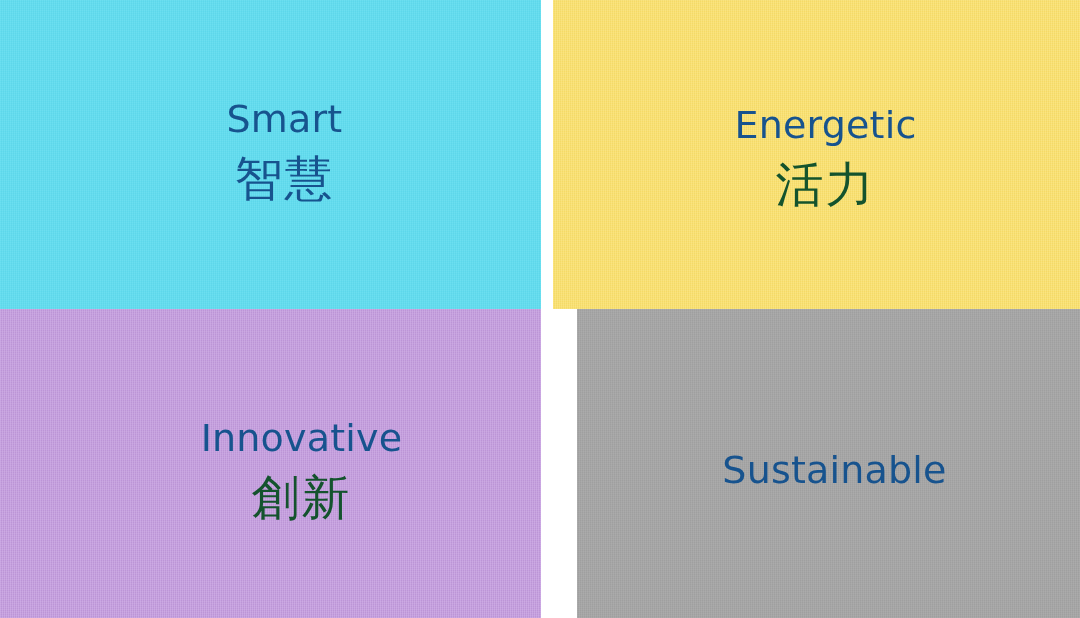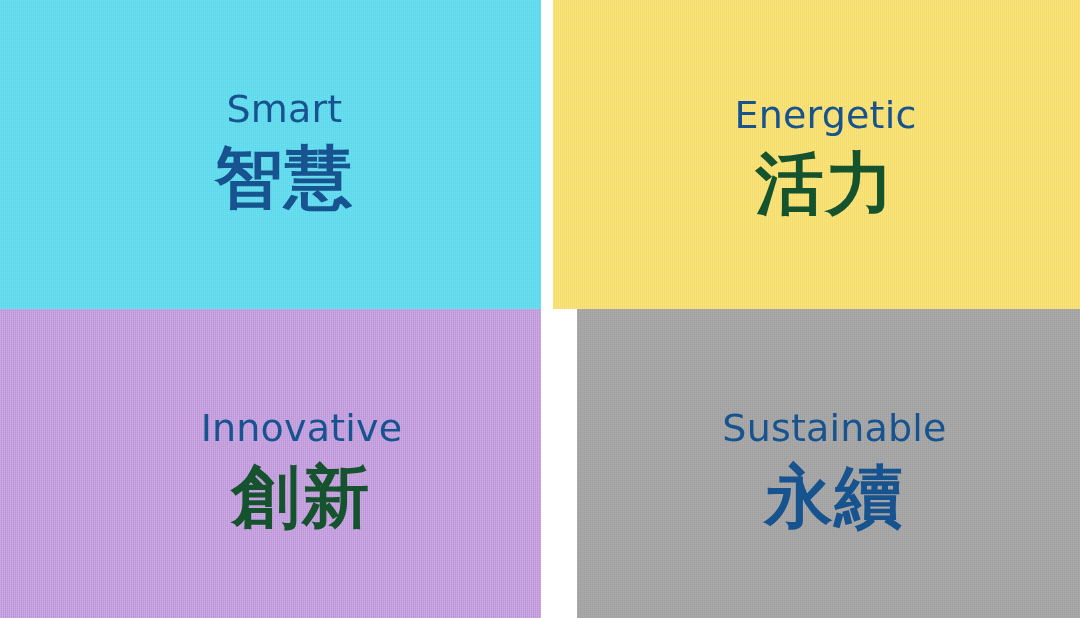--- a/index.html
+++ b/index.html
@@ -99,22 +99,22 @@
     font-weight: 400;
     letter-spacing: 0.2px;
     line-height: 1.0;
     white-space: nowrap;
   }
 
   .word-zh {
     display: block;
     color: #17538E;
     font-family: "DejaVu Sans", "Liberation Sans", sans-serif;
-    font-size: 68px;
-    font-weight: 700;
+    font-size: 48px;
+    font-weight: 400;
     line-height: 1.0;
     margin-top: 16px;
     letter-spacing: 2px;
     white-space: nowrap;
   }
 
   
   .q-smart       .word-block { transform: translate(14px, -4px); }
   .q-energetic   .word-block { transform: translate(9px, 2px); }
   .q-innovative  .word-block { transform: translate(14px, 6px); }
@@ -142,17 +142,16 @@
   <div class="quadrant q-innovative" style="background-color: rgb(195, 155, 222);">
     <div class="word-block">
       <span class="word-en" style="color: rgb(23, 83, 142);">Innovative</span>
       <span class="word-zh" style="color: #14532d;">創新</span>
     </div>
   </div>
 
   <div class="quadrant q-sustainable" style="background-color: #a3a3a3; margin-left: 36px;">
     <div class="word-block">
       <span class="word-en" style="color: rgb(23, 83, 142);">Sustainable</span>
-      <span class="word-zh" style="color: rgb(23, 83, 142);">永續</span>
     </div>
   </div>
 
 </div>
 
 </body></html>

